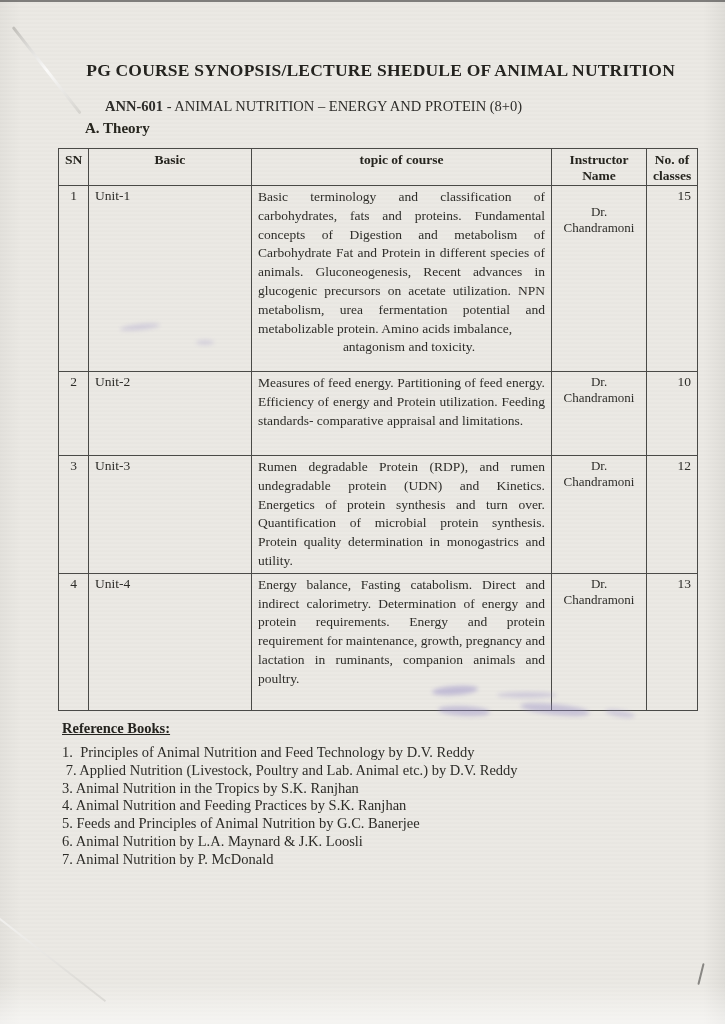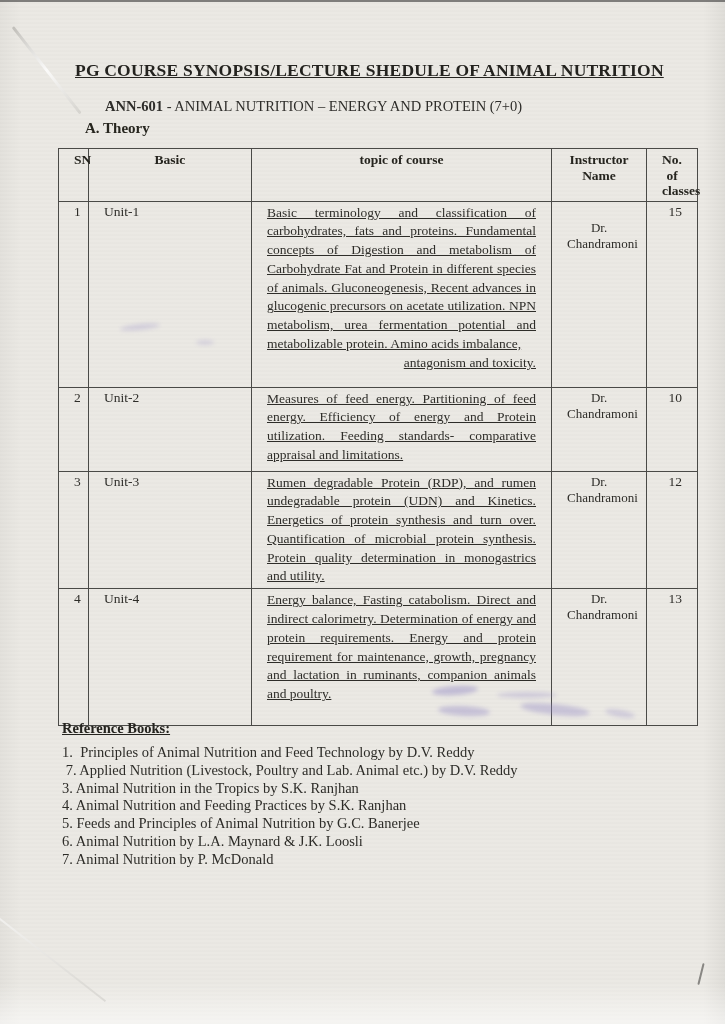--- a/index.html
+++ b/index.html
@@ -27,50 +27,50 @@
     transform:rotate(52deg);transform-origin:left top;border-radius:2px;
   }
   .crease-bl{
     position:absolute;left:-20px;top:902px;width:160px;height:2px;
     background:linear-gradient(90deg,rgba(255,255,255,.7),rgba(150,148,142,.22));
     transform:rotate(38deg);transform-origin:left top;
   }
   .doc-title{
     position:absolute;left:75px;top:60px;width:600px;
     font-size:17.5px;font-weight:bold;letter-spacing:.2px;
-    text-decoration:underline;
     white-space:nowrap;
     color:#24231f;
+    text-align:right;
   }
   .course-line{
     position:absolute;left:105px;top:98px;font-size:14.5px;white-space:nowrap;color:#2e2d2a;
   }
   .course-line .code{font-weight:bold;}
   .section-label{
     position:absolute;left:85px;top:120px;font-size:15px;font-weight:bold;color:#27261f;
   }
   table.schedule{
     position:absolute;left:58px;top:148px;width:639px;
     border-collapse:collapse;table-layout:fixed;
     font-size:13.5px;color:#2e2d29;
   }
   table.schedule th,table.schedule td{
     border:1px solid #4a4a47;
     vertical-align:top;
-    padding:2px 15px;
+    padding:2px 6px;
   }
   table.schedule th{
     font-size:13.5px;line-height:15.5px;font-weight:bold;text-align:center;
     height:30px;padding-top:3px;color:#26251f;
   }
   col.c1{width:30px}col.c2{width:163px}col.c3{width:300px}col.c4{width:95px}col.c5{width:51px}
   td.c-sn{text-align:center;padding-top:4px;}
   td.c-unit{padding-left:8px;padding-top:4px;margin-left:34px;}
-  td.c-topic{text-align:justify;line-height:18.8px;padding:4px 9px 4px 9px;text-decoration:underline;}
-  td.c-topic .p2{text-align:right;margin-left:15px;}
+  td.c-topic{text-align:justify;line-height:18.8px;padding:4px 9px 4px 9px;}
+  td.c-topic .p2{text-align:center;margin-left:15px;}
   td.c-inst{text-align:center;font-size:13px;line-height:16px;padding-top:4px;}
   td.c-cls{text-align:right;padding-top:4px;}
   tbody tr:nth-child(1){height:186px}
   tbody tr:nth-child(2){height:84px}
   tbody tr:nth-child(3){height:114px}
   tbody tr:nth-child(4){height:137px}
   tbody tr:nth-child(1) td.c-inst{padding-top:18px;}
   .refs{
     position:absolute;left:62px;top:720px;width:620px;
     font-size:14.5px;color:#2d2c28;
@@ -96,21 +96,21 @@
 </head>
 <body>
 
 <div class="page">
 
   <div class="crease-tl"></div>
   <div class="crease-bl"></div>
 
   <div class="doc-title">PG COURSE SYNOPSIS/LECTURE SHEDULE OF ANIMAL NUTRITION</div>
 
-  <div class="course-line"><span class="code">ANN-601</span><span> - ANIMAL NUTRITION – ENERGY AND PROTEIN (7+0)</span></div>
+  <div class="course-line"><span class="code">ANN-601</span><span> - ANIMAL NUTRITION – ENERGY AND PROTEIN (8+0)</span></div>
 
   <div class="section-label">A.  Theory</div>
 
   <table class="schedule">
     <colgroup>
         <col class="c1">
         <col class="c2">
         <col class="c3">
         <col class="c4">
         <col class="c5">

